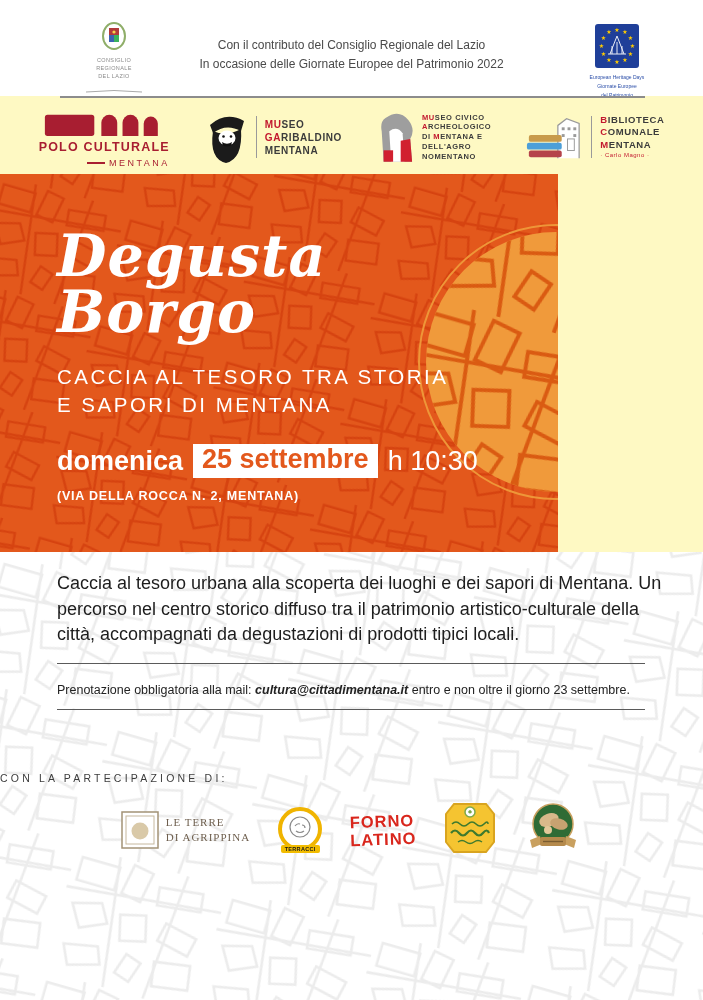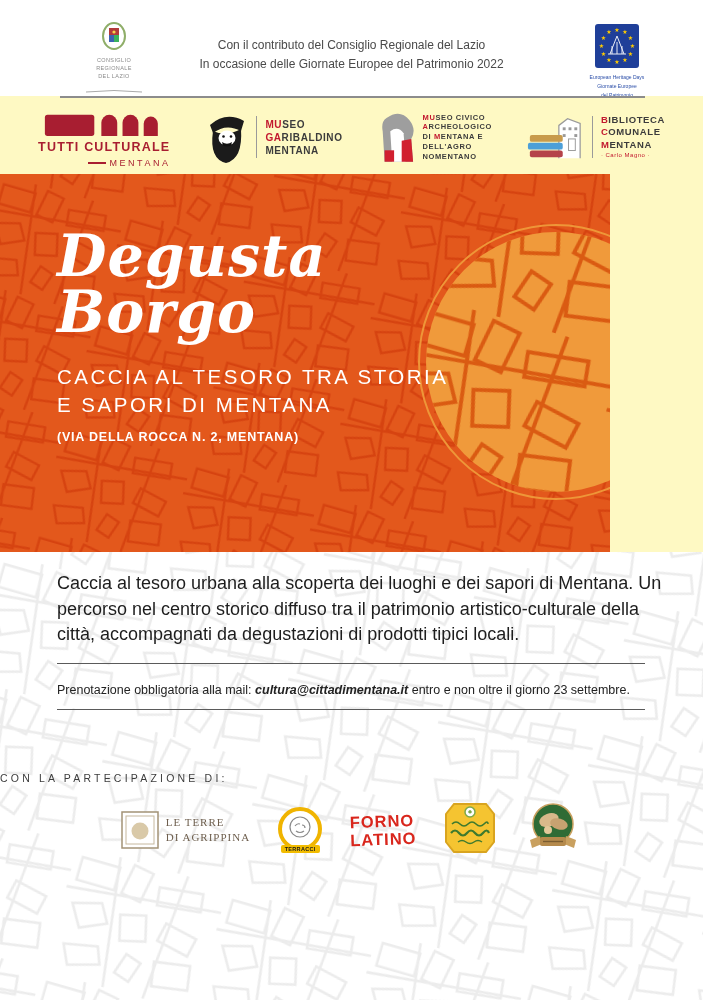--- a/index.html
+++ b/index.html
@@ -26,21 +26,21 @@
   .polo .t2 { font-size:9px; color:#A81E31; letter-spacing:2.5px; display:flex; align-items:center; gap:4px; justify-content:flex-end; width:100%; }
   .polo .dash { display:inline-block; width:18px; border-top:2px solid #A81E31; }
   .vdiv { width:1px; height:42px; background:#9a9a9a; }
   .insttxt { font-size:10px; font-weight:bold; color:#3c3c3c; letter-spacing:.6px; line-height:1.3; }
   .insttxt.small { font-size:7.5px; }
   .insttxt.biblio { font-size:9.5px; }
   .red { color:#C2182F; }
   .carlo { font-size:6px; color:#C2182F; font-weight:normal; letter-spacing:.5px; margin-top:1px; }
 
   
-  .hero { position:absolute; top:174px; left:0; width:610px; height:378px; background:#E3581C; overflow:hidden; }
+  .hero { position:absolute; top:174px; left:0; width:558px; height:378px; background:#E3581C; overflow:hidden; }
   .hero > svg.bg { position:absolute; top:0; left:0; }
   .hero .content { position:relative; z-index:1; padding:54px 0 0 57px; }
   .title { font-family:"DejaVu Serif", serif; font-style:italic; font-weight:bold;
            color:#fff; font-size:57px; line-height:.98; letter-spacing:1px; }
   .subtitle { margin-top:23px; color:#fff; font-size:20.5px; letter-spacing:2.5px; line-height:1.38; font-weight:500; }
   .daterow { margin-top:25px; display:flex; align-items:center; gap:10px; color:#fff; font-size:27px; }
   .daterow .day { font-weight:bold; }
   .chip { background:#fff; color:#E3581C; font-weight:bold; padding:0 9px 3px; }
   .addr { margin-top:9px; color:#fff; font-size:12.5px; font-weight:bold; letter-spacing:.8px; line-height:1.55; }
 
@@ -135,21 +135,21 @@
 
     <div class="inst polo">
       <svg width="120" height="30" viewBox="0 0 134 34">
         <g fill="#A81E31">
           <rect x="0" y="10" width="56" height="24" rx="3"></rect>
           <path d="M64 34 v-15 a9 9 0 0 1 18 0 v15 z"></path>
           <path d="M88 34 v-15 a9 9 0 0 1 18 0 v15 z"></path>
           <path d="M112 34 v-14 a8 8 0 0 1 16 0 v14 z"></path>
         </g>
       </svg>
-      <div class="t1">TUTTI CULTURALE</div>
+      <div class="t1">POLO CULTURALE</div>
       <div class="t2">
         <span class="dash"></span>
         <span>MENTANA</span>
       </div>
     </div>
 
     <div class="inst">
       <svg width="44" height="52" viewBox="0 0 44 52">
         <path d="M6 14 Q22 0 40 10 L37 20 Q22 12 9 22 Z" fill="#1b1b1b"></path>
         <path d="M9 20 Q5 48 22 52 Q39 48 37 18 Q22 26 9 20 Z" fill="#1b1b1b"></path>
@@ -240,20 +240,25 @@
 
     <div class="content">
       <div class="title">
         <div>Degusta</div>
         <div>Borgo</div>
       </div>
       <div class="subtitle">
         <div>CACCIA AL TESORO TRA STORIA</div>
         <div>E SAPORI DI MENTANA</div>
       </div>
+      <div class="daterow">
+        <span class="day">domenica</span>
+        <span class="chip">25 settembre</span>
+        <span>h 10:30</span>
+      </div>
       <div class="addr">
         <div>(VIA DELLA ROCCA N. 2, MENTANA)</div>
       </div>
     </div>
   </div>
 
   <div class="bodysec">
     <svg class="bg" width="703" height="448" viewBox="0 0 703 448">
       <defs>
         <g id="blocksW" fill="none" stroke-width="2">

